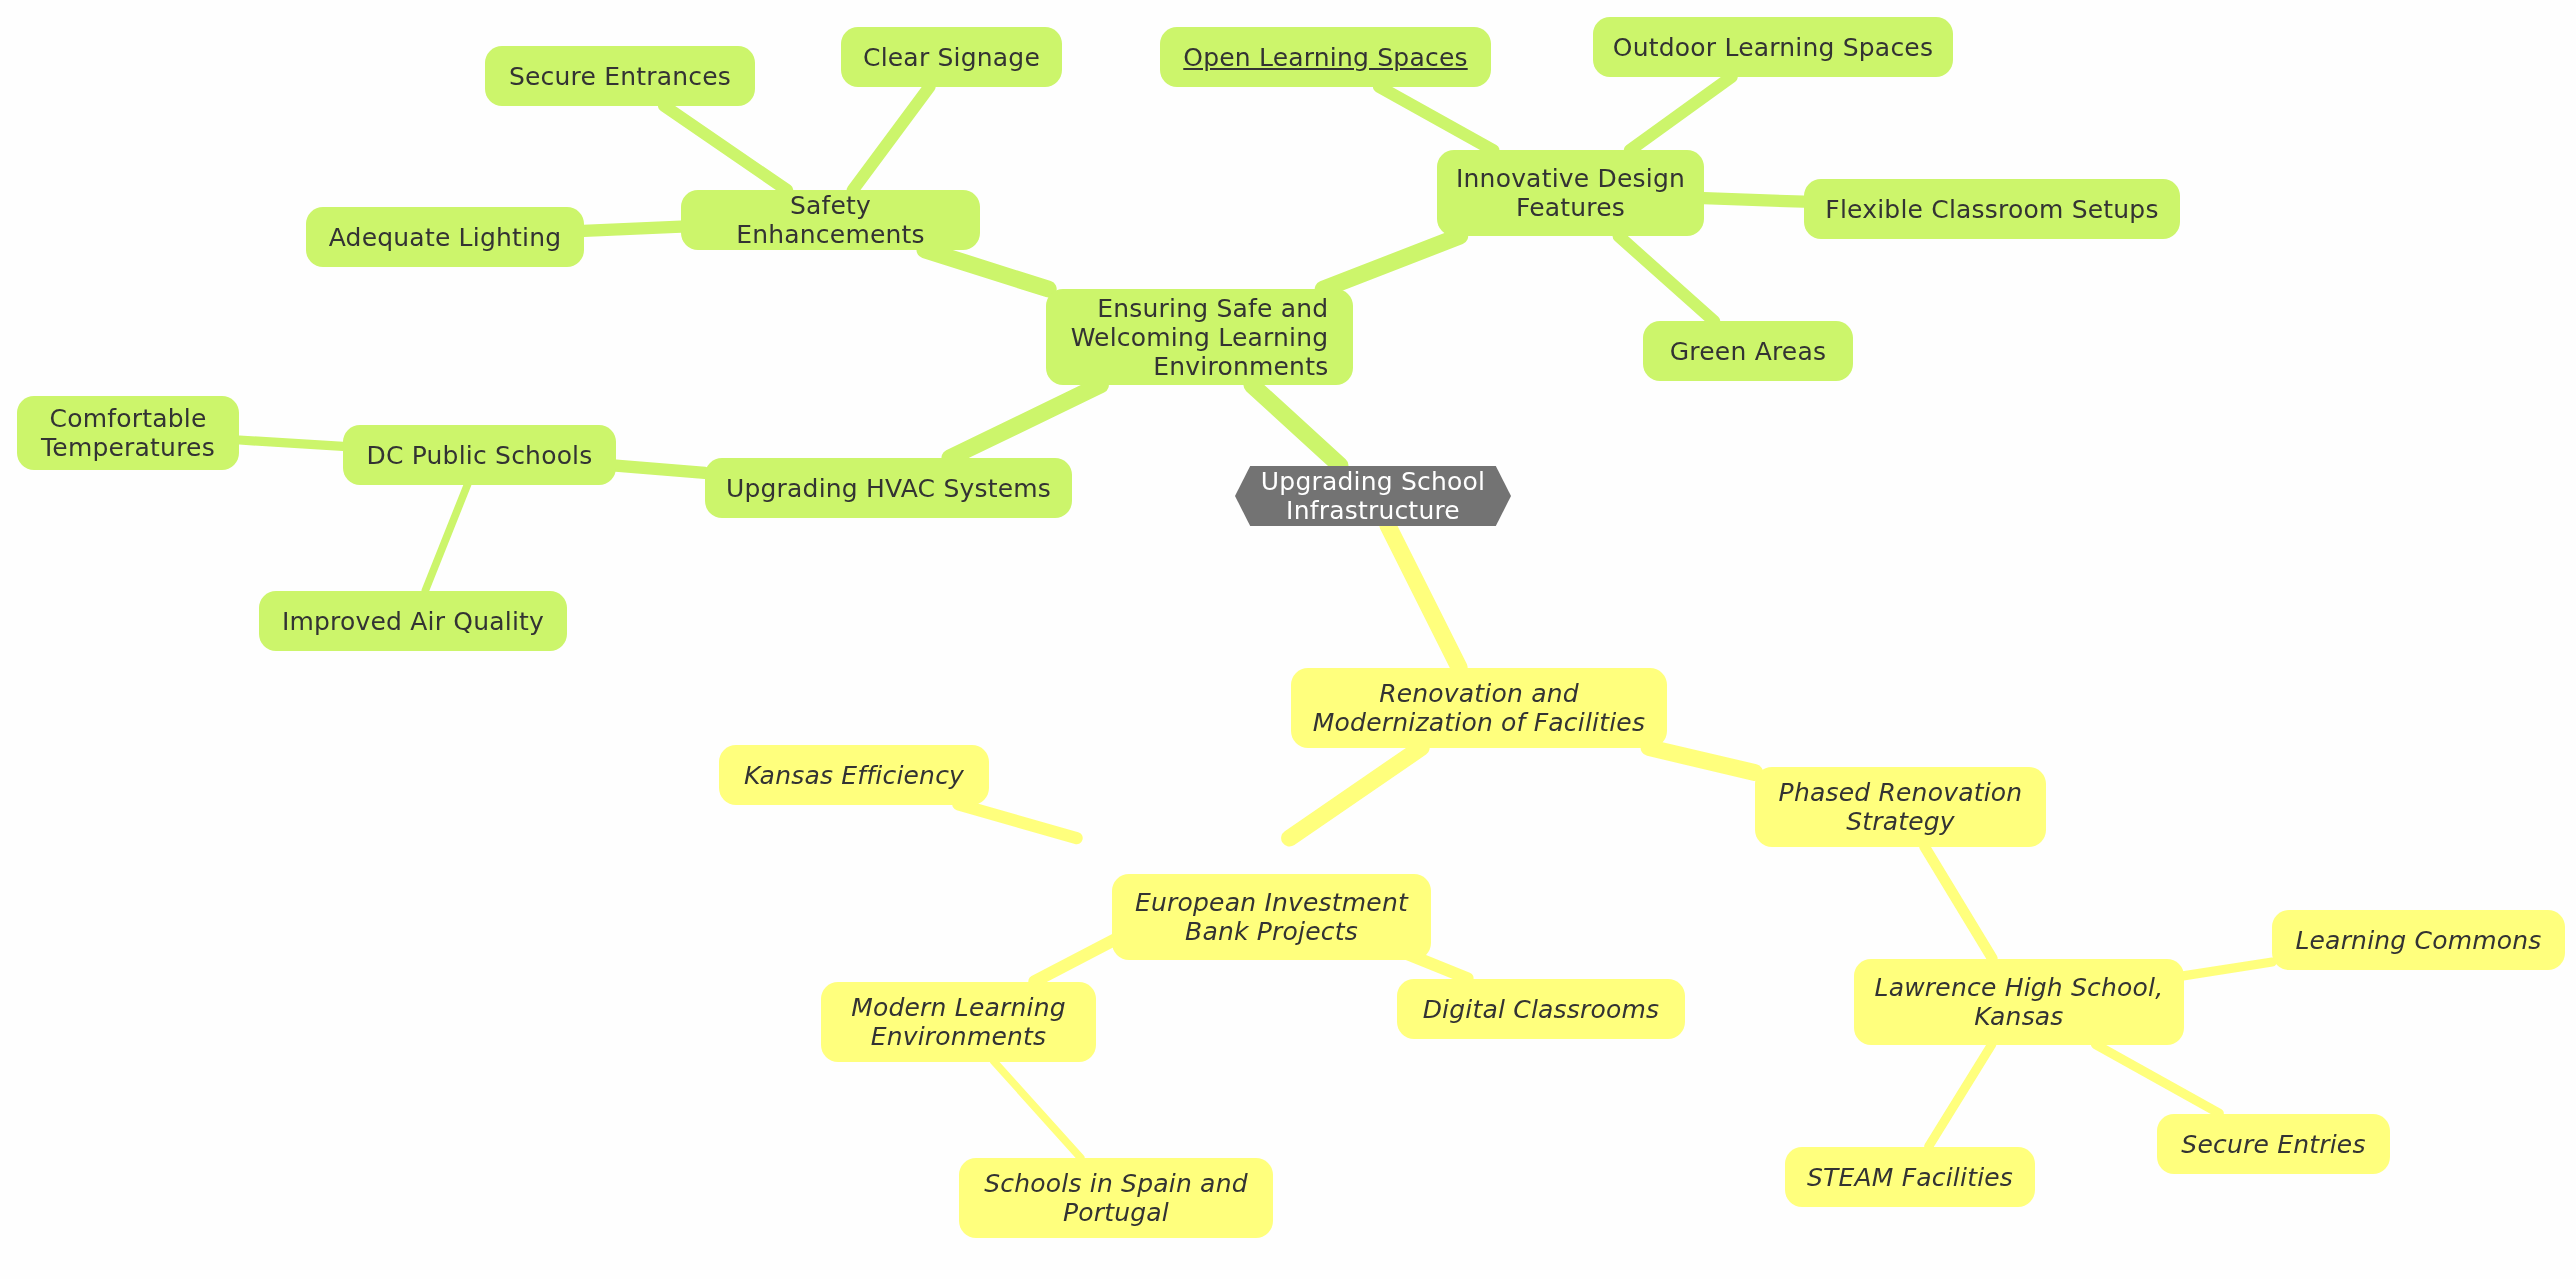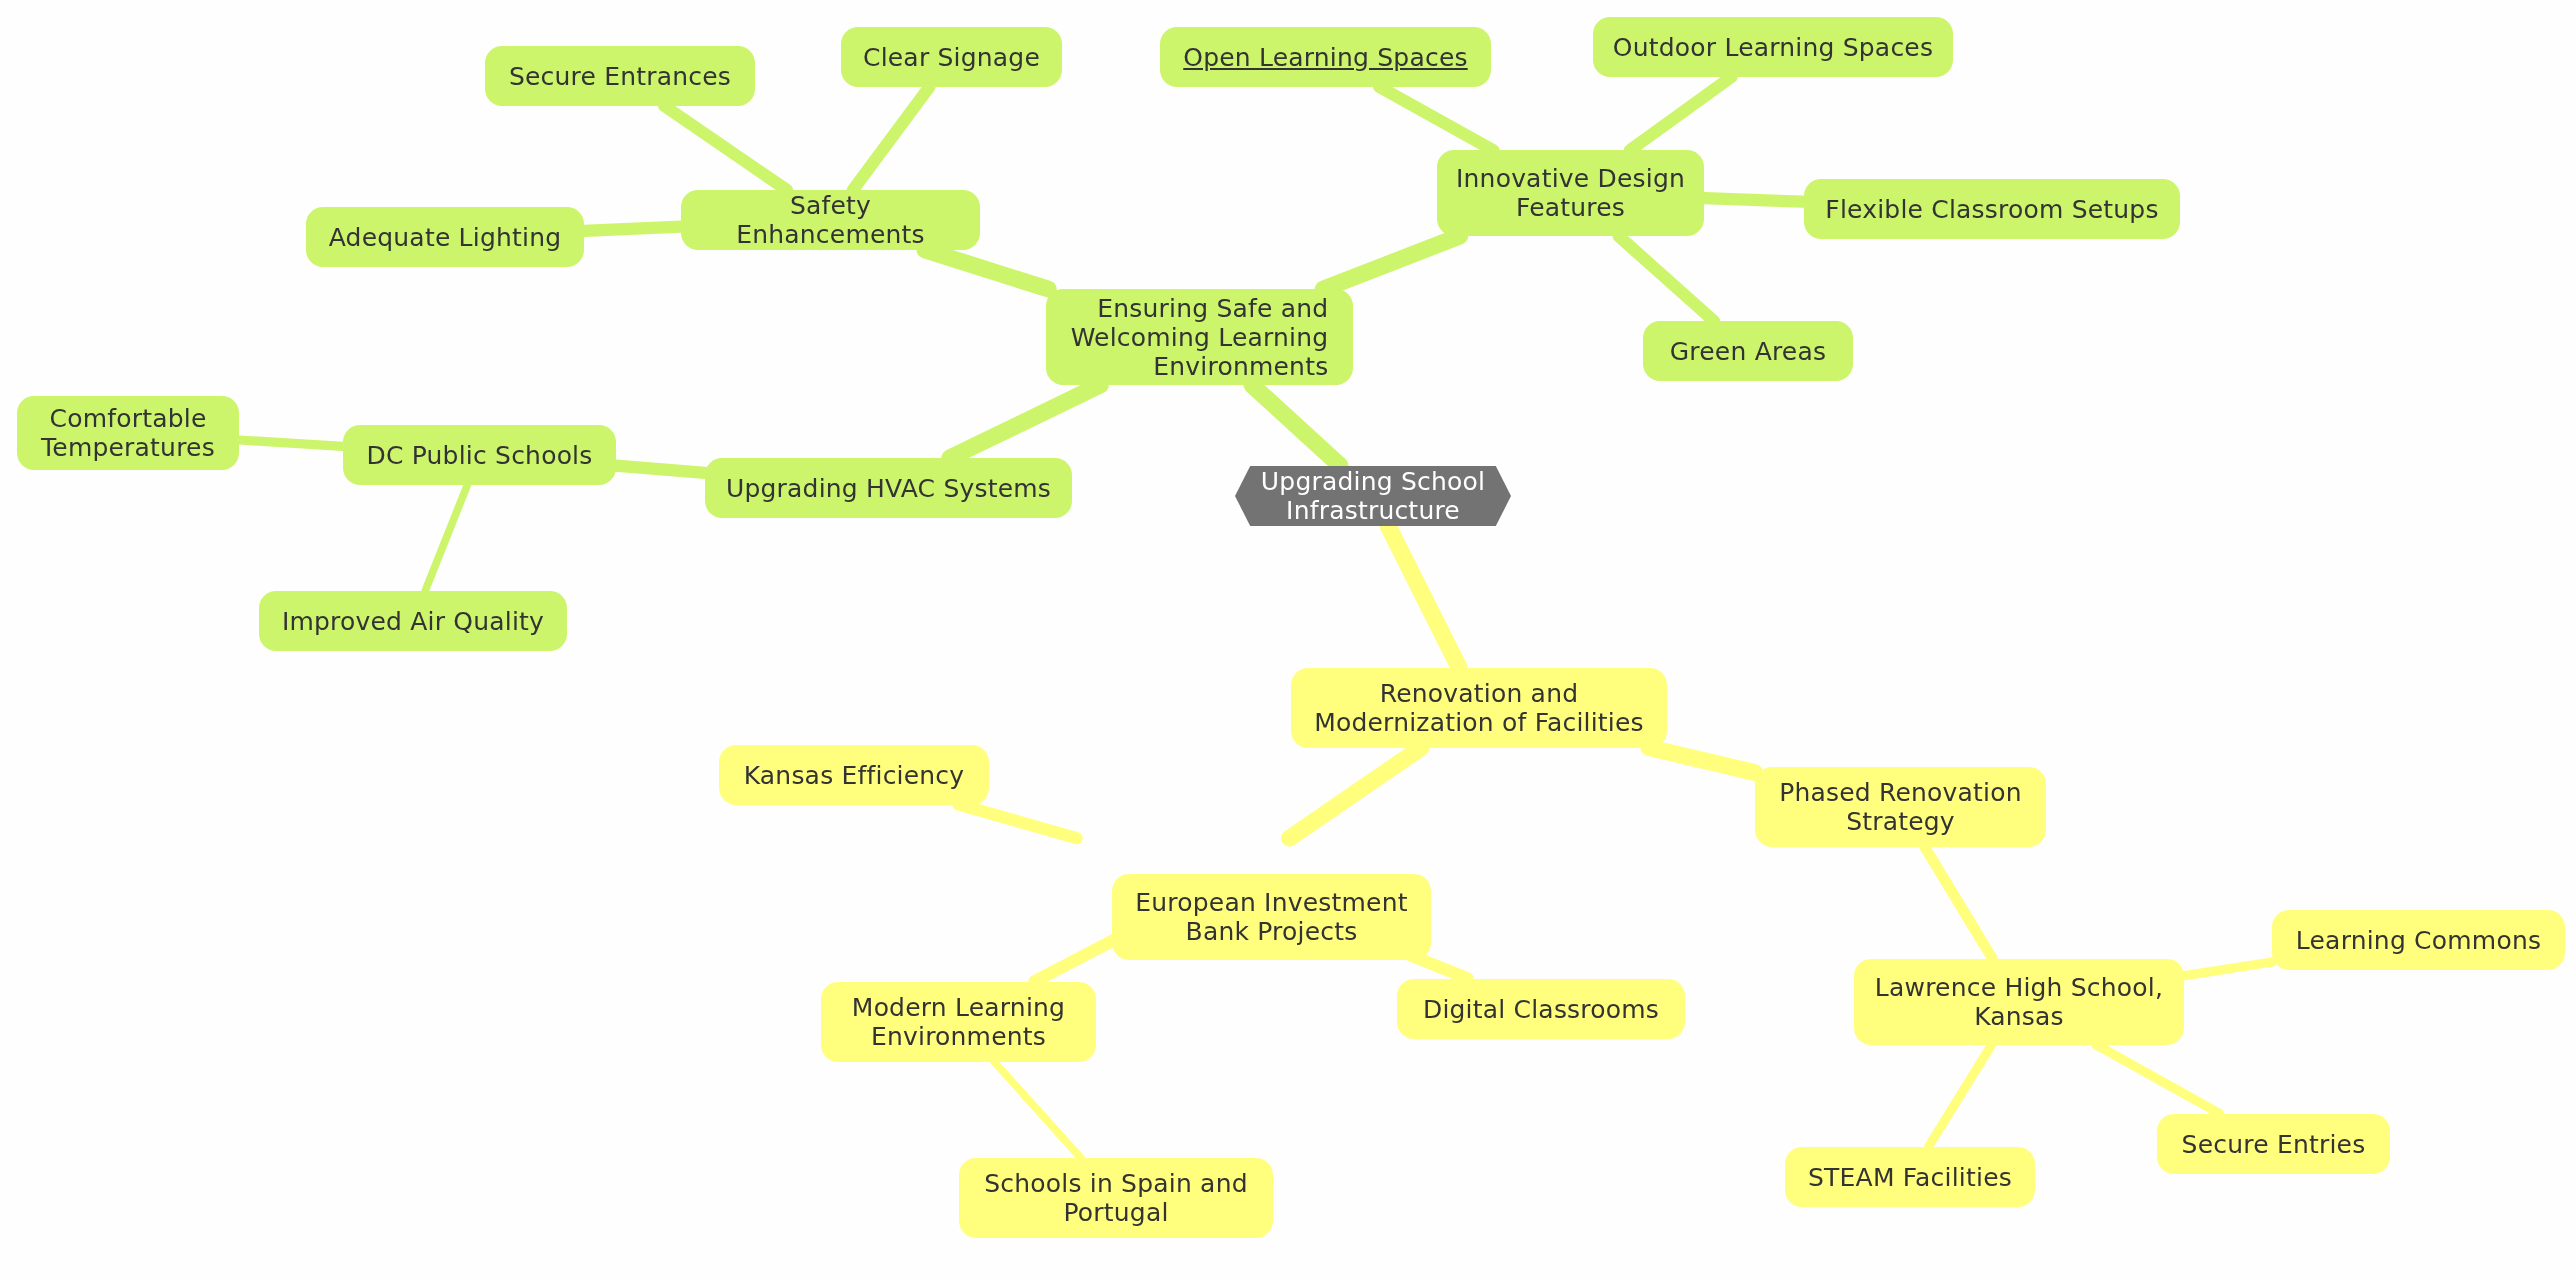--- a/index.html
+++ b/index.html
@@ -32,21 +32,21 @@
     text-align: center;
     color: #333333;
     font-size: 25px;
     line-height: 1.16;
     letter-spacing: 0.2px;
     border-radius: 17px;
     padding: 4.6px 10.7px;
     white-space: pre-line;
   }
   .node.green  { background: #ccf56b; }
-  .node.yellow { background: #ffff7d; }
+  .node.yellow { background: #ffff7d; font-style: italic; }
   .node.root {
     background: #737373;
     color: #ffffff;
     border-radius: 0;
     clip-path: polygon(5.5% 0%, 94.5% 0%, 100% 50%, 94.5% 100%, 5.5% 100%, 0% 50%);
     padding: 4.6px 23px;
   }
 </style>
 </head>
 <body>

